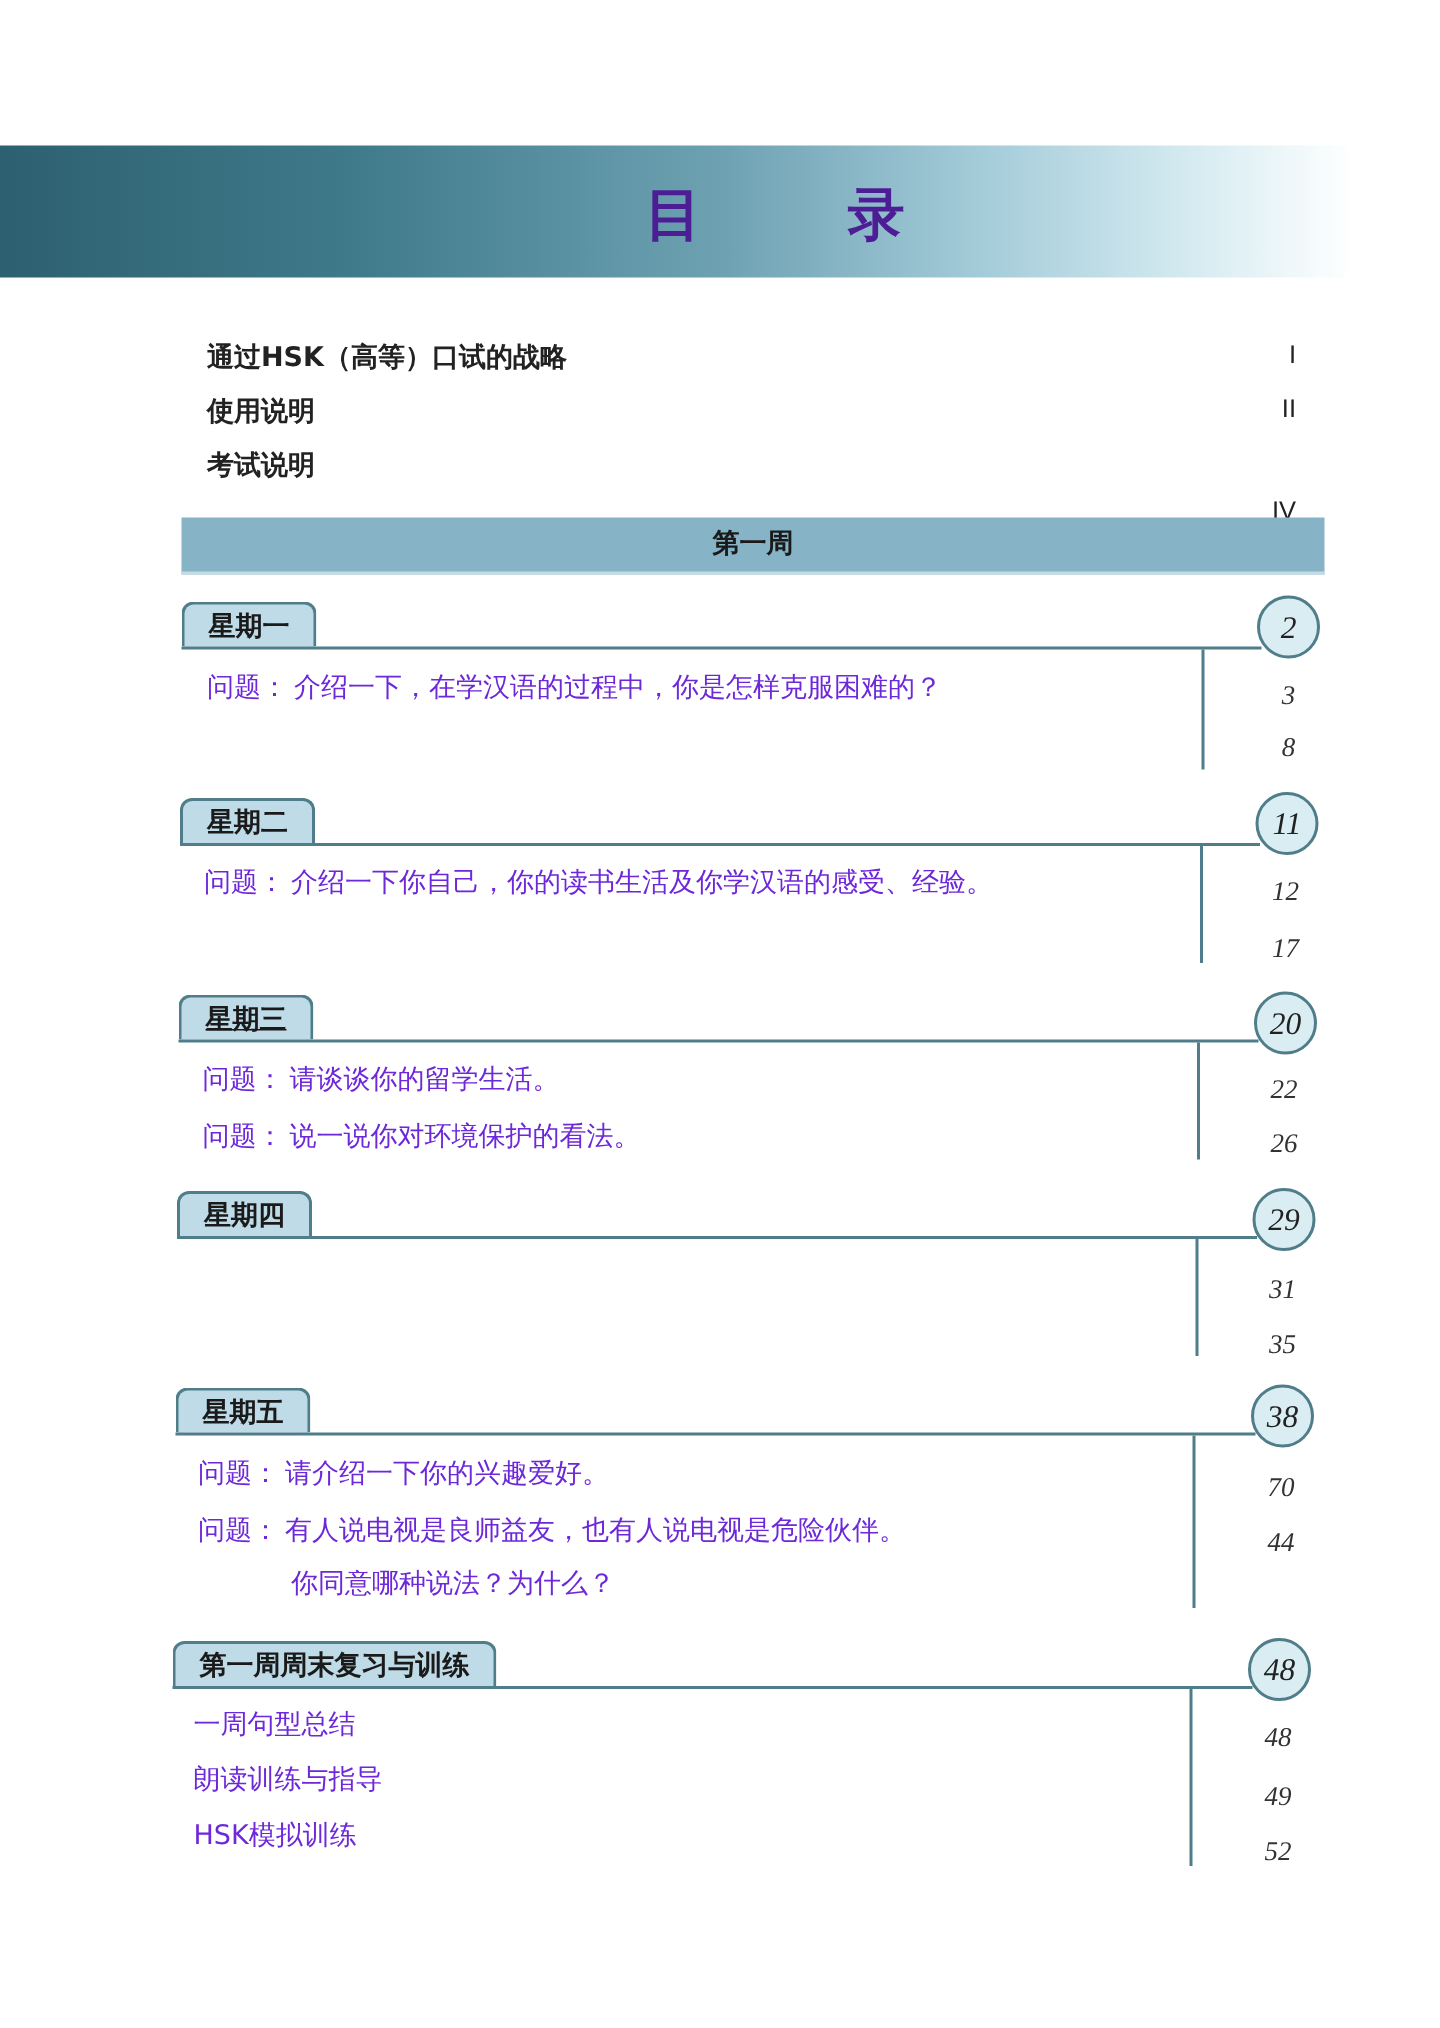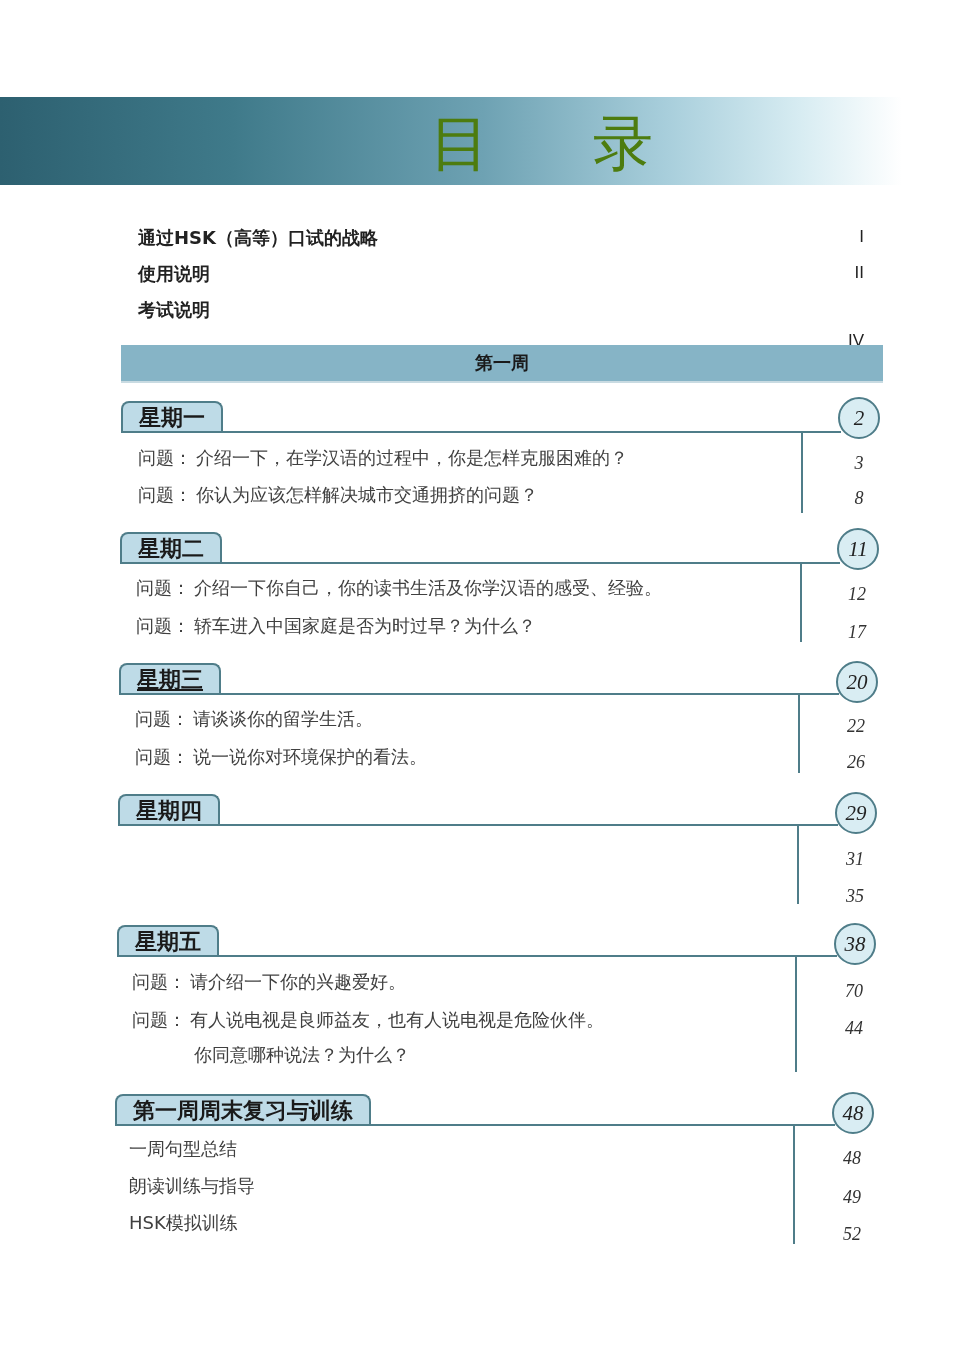--- a/index.html
+++ b/index.html
@@ -6,44 +6,44 @@
   body {
     width:960px; height:1352px; background:#ffffff; position:relative; overflow:hidden;
     font-family:"DejaVu Sans","Liberation Sans",sans-serif; color:#2a2a2a;
   }
   .title-band {
     position:absolute; left:0; top:97px; width:930px; height:88px;
     background:linear-gradient(90deg,#2d6070 0%,#3f7a8a 25%,#6ea2b3 52%,#a9cfdc 72%,#d7ecf2 86%,#ffffff 97%);
   }
   .title-text {
     position:absolute; left:430px; top:108px; height:70px;
-    font-size:60px; font-weight:normal; color:#4d7c0f; letter-spacing:42px; line-height:70px;
+    font-size:38px; font-weight:bold; color:#4c1d95; letter-spacing:42px; line-height:70px;
   }
   .front-item { position:absolute; left:138px; font-size:18px; font-weight:bold; color:#222; }
   .front-page { position:absolute; right:96px; font-size:17px; color:#222; font-family:"Liberation Sans",sans-serif; }
   .week-band {
     position:absolute; left:121px; top:345px; width:762px; height:36px;
     background:#86b4c6; border-bottom:2px solid #c9dbe2;
     text-align:center; font-size:18px; font-weight:bold; line-height:36px; color:#1a1a1a;
   }
   .section { position:absolute; width:780px; }
   .tab {
     position:absolute; top:0; height:30px; padding:0 16px; box-sizing:border-box;
     background:#bedbe7; border:2px solid #4f7d89; border-bottom:none;
-    border-radius:8px 8px 0 0; font-size:22px; font-weight:bold; line-height:30px; color:#1a1a1a;
+    border-radius:8px 8px 0 0; font-size:18px; font-weight:bold; line-height:30px; color:#1a1a1a;
   }
   .rule { position:absolute; left:0; top:30px; height:2px; background:#4f7d89; }
   .vline { position:absolute; width:2px; background:#4f7d89; }
   .circle {
     position:absolute; width:42px; height:42px; border-radius:50%;
     background:#d9edf3; border:2px solid #4f7d89; box-sizing:border-box;
     text-align:center; line-height:38px; font-size:21px; font-style:italic;
     font-family:"Liberation Serif",serif; color:#222;
   }
-  .entry { position:absolute; font-size:18px; color:#404040; white-space:nowrap; }
+  .entry { position:absolute; font-size:18px; color:#6d28d9; white-space:nowrap; }
   .entry .lbl { margin-right:4px; }
   .pnum {
     position:absolute; width:40px; text-align:center; font-size:18px; font-style:italic;
     font-family:"Liberation Serif",serif; color:#333;
   }
 </style>
 </head>
 <body>
 
 <div class="title-band"></div>
@@ -58,32 +58,30 @@
 
 <div class="week-band">第一周</div>
 
 <div class="section" style="left:121px; top:401px; height:115px;">
   <div class="tab" style="left:0;">星期一</div>
   <div class="rule" style="width:720px;"></div>
   <div class="vline" style="left:680px; top:32px; height:80px;"></div>
   <div class="circle" style="left:717px; top:-4px;">2</div>
   <div class="entry" style="left:17px; top:45px;"><span class="lbl">问题：</span><span>介绍一下，在学汉语的过程中，你是怎样克服困难的？</span></div>
   <div class="pnum" style="left:718px; top:52px;">3</div>
-  <div class="entry" style="left:17px; top:82px;"><span class="lbl">问题：</span><span>你认为应该怎样解决城市交通拥挤的问题？</span></div>
   <div class="pnum" style="left:718px; top:87px;">8</div>
 </div>
 
 <div class="section" style="left:120px; top:532px; height:115px;">
   <div class="tab" style="left:0;">星期二</div>
   <div class="rule" style="width:720px;"></div>
   <div class="vline" style="left:680px; top:32px; height:78px;"></div>
   <div class="circle" style="left:717px; top:-4px;">11</div>
   <div class="entry" style="left:16px; top:44px;"><span class="lbl">问题：</span><span>介绍一下你自己，你的读书生活及你学汉语的感受、经验。</span></div>
   <div class="pnum" style="left:717px; top:52px;">12</div>
-  <div class="entry" style="left:16px; top:82px;"><span class="lbl">问题：</span><span>轿车进入中国家庭是否为时过早？为什么？</span></div>
   <div class="pnum" style="left:717px; top:90px;">17</div>
 </div>
 
 <div class="section" style="left:119px; top:663px; height:115px;">
   <div class="tab" style="left:0;text-decoration:underline;">星期三</div>
   <div class="rule" style="width:720px;"></div>
   <div class="vline" style="left:679px; top:32px; height:78px;"></div>
   <div class="circle" style="left:717px; top:-2px;">20</div>
   <div class="entry" style="left:16px; top:44px;"><span class="lbl">问题：</span><span>请谈谈你的留学生活。</span></div>
   <div class="pnum" style="left:717px; top:53px;">22</div>

